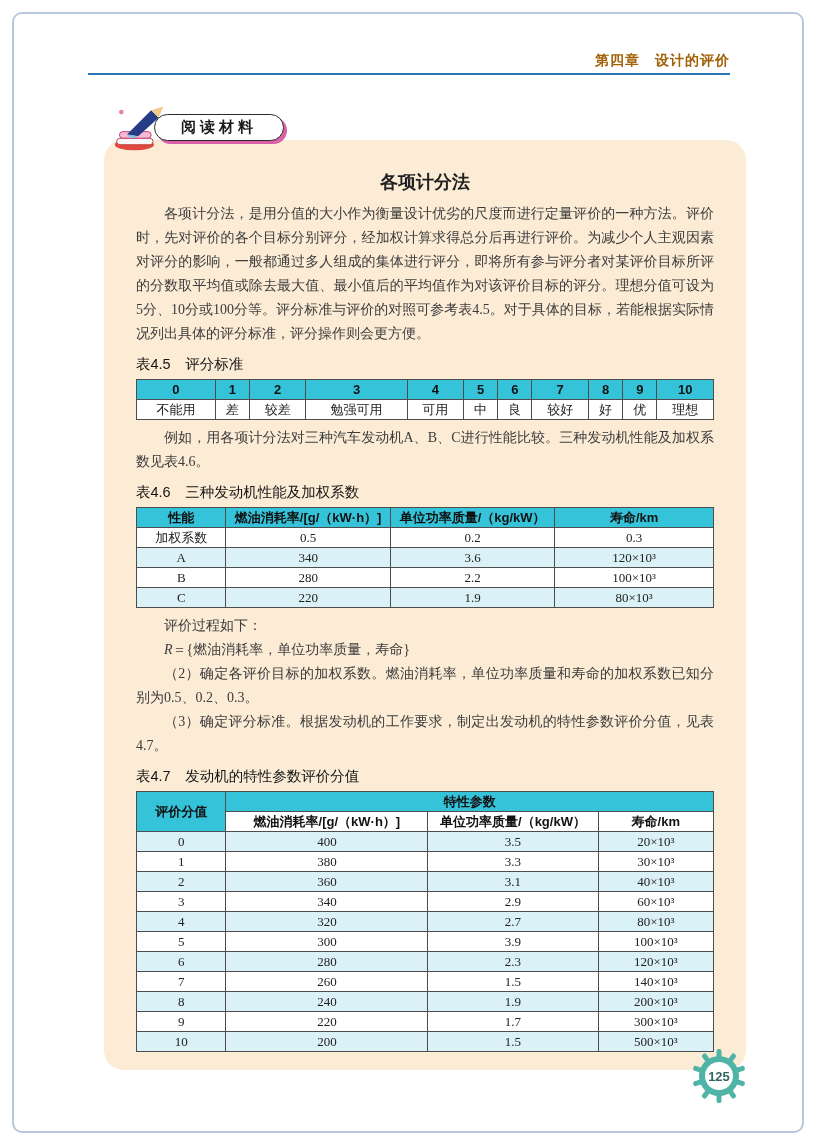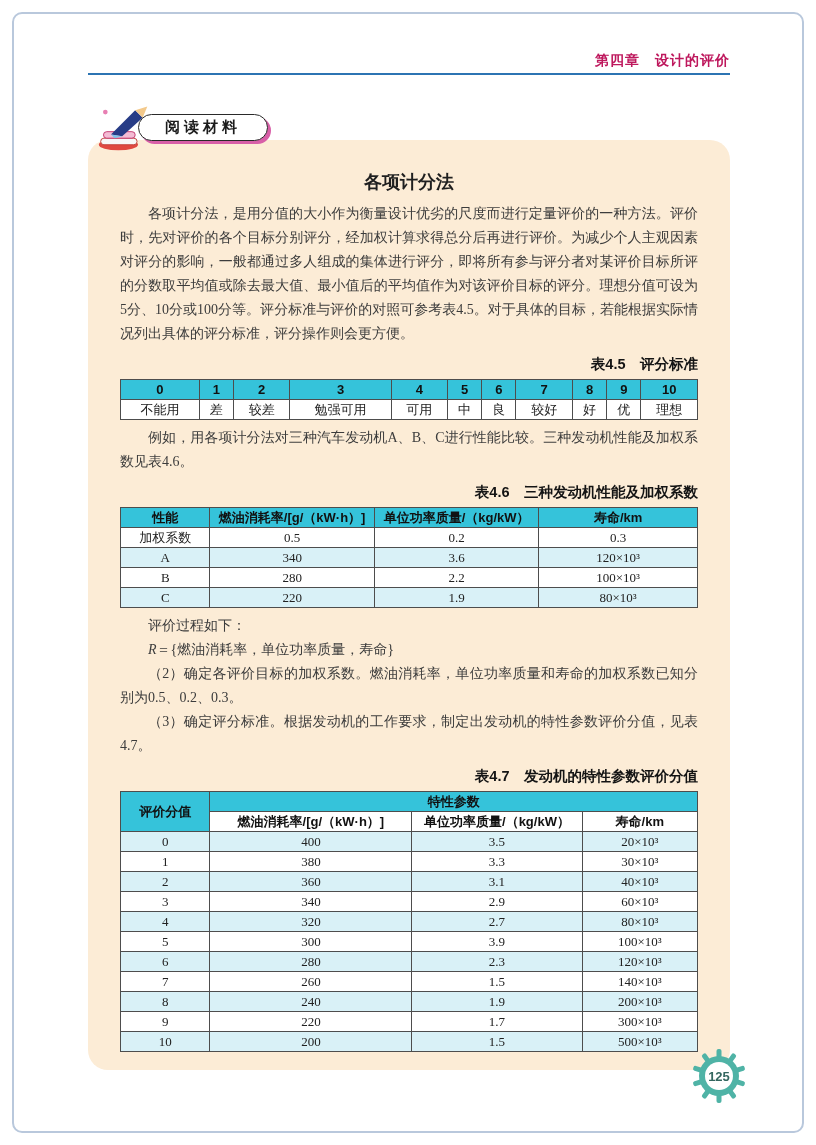--- a/index.html
+++ b/index.html
@@ -6,28 +6,28 @@
   .page {
     position:relative; width:816px; height:1145px; background:#ffffff;
     font-family:"Liberation Sans", sans-serif; overflow:hidden;
   }
   .page-border {
     position:absolute; left:12px; top:12px; right:12px; bottom:12px;
     border:2px solid #b9c8dc; border-radius:10px; pointer-events:none;
   }
   .chapter-header {
     position:absolute; top:52px; right:86px;
-    color:#be185d; font-size:14px; font-weight:bold; letter-spacing:1px;
+    color:#a16207; font-size:14px; font-weight:bold; letter-spacing:1px;
   }
   .header-line {
     position:absolute; top:73px; left:88px; width:642px; height:2px;
     background:#2c74b3;
   }
   .panel {
-    position:absolute; left:88px; top:140px; width:642px;
+    position:absolute; left:104px; top:140px; width:642px;
     background:#fcecd6; border-radius:20px;
     box-sizing:border-box; padding:14px 32px 18px;
   }
   .badge-wrap { position:absolute; left:2px; top:-40px; height:58px; }
   .badge-icon { position:absolute; left:6px; top:0; width:56px; height:54px; }
   .badge-pill {
     position:absolute; left:48px; top:14px;
     background:#ffffff; border:1.5px solid #2a2a2a; border-radius:15px;
     box-shadow:3px 3px 0 #d85fa8;
     padding:3px 26px; font-size:15px; font-weight:bold; color:#1c1c1c;
@@ -38,21 +38,21 @@
     margin:16px 0 8px;
   }
   .para {
     margin:0; text-indent:2em; font-size:14px; line-height:24px; color:#3c3c3c;
     font-family:"Liberation Serif","DejaVu Serif",serif; text-align:justify;
   }
   .formula { margin:0; text-indent:2em; font-size:14px; line-height:24px; color:#3c3c3c;
     font-family:"Liberation Serif","DejaVu Serif",serif; }
   .formula .var { font-style:italic; }
   .tbl-caption {
-    text-align:right; font-weight:bold; font-size:14.5px; color:#141414;
+    text-align:left; font-weight:normal; font-size:14.5px; color:#141414;
     margin:9px 0 5px;
   }
   table.tbl {
     border-collapse:collapse; width:100%; text-align:center;
     font-size:13px; color:#222;
     font-family:"Liberation Serif","DejaVu Serif",serif;
   }
   table.tbl th, table.tbl td {
     border:1px solid #4d4d4d; padding:1px 3px; height:17px; line-height:17px;
   }

